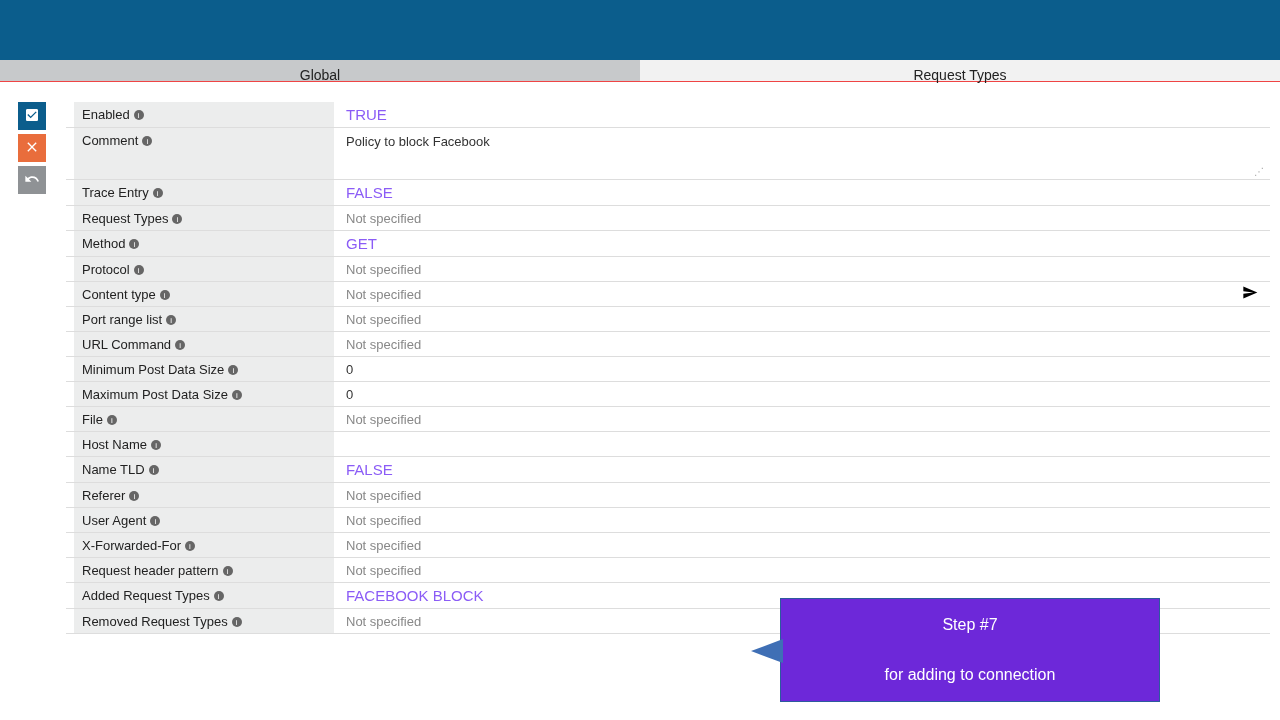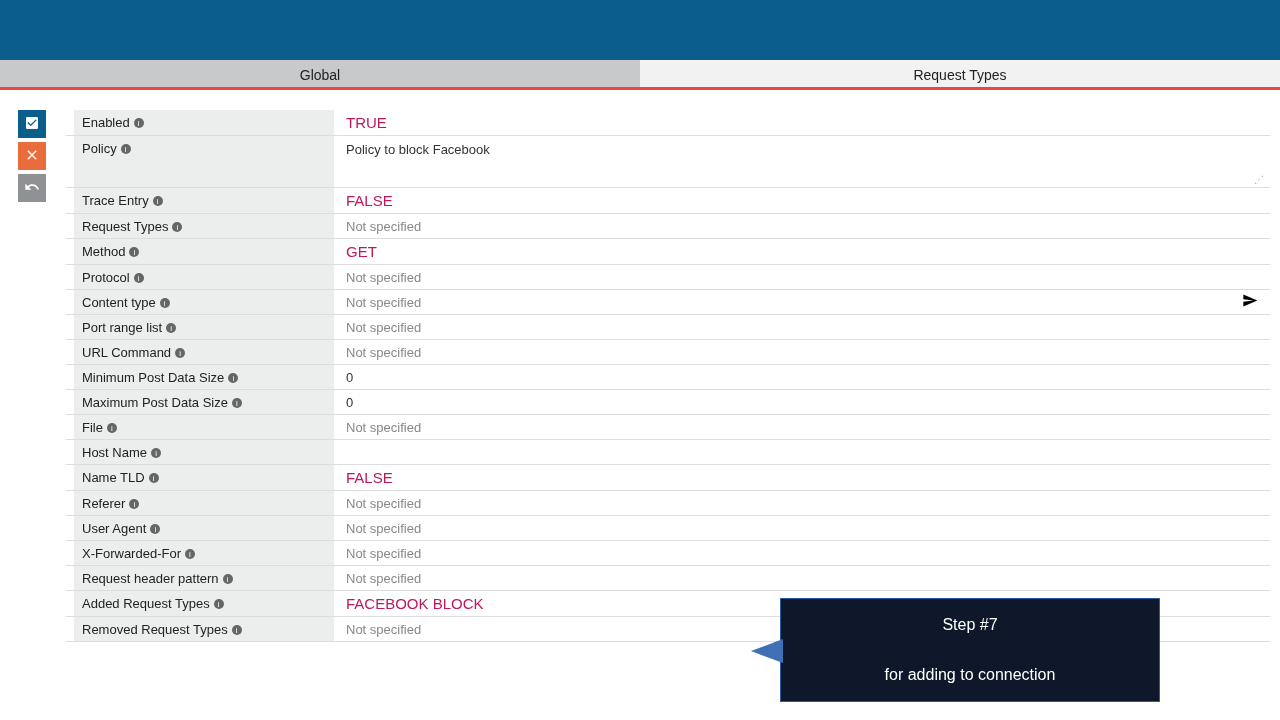--- a/index.html
+++ b/index.html
@@ -1,42 +1,42 @@
 <!DOCTYPE html>
 <html><head>
   <meta charset="utf-8">
   <style>
     * { box-sizing: border-box; margin: 0; padding: 0; }
     body { font-family: 'Segoe UI', Arial, sans-serif; font-size: 13px; color: #333; background: #fff; width: 1280px; height: 720px; overflow: hidden; }
     .banner { background: #0b5d8c; height: 60px; width: 100%; }
-    .tabs { display: flex; height: 30px; border-bottom: 3px solid #ef4444; }
+    .tabs { display: flex; height: 22px; border-bottom: 1px solid #ef4444; }
     .tab { flex: 1; text-align: center; line-height: 30px; font-size: 14px; color: #222; cursor: pointer; }
     .tab.active { background: #c7c9cb; }
     .tab.inactive { background: #f2f2f2; }
     .content { display: flex; padding: 20px 10px 10px 18px; }
     .action-buttons { width: 32px; display: flex; flex-direction: column; gap: 4px; margin-right: 16px; }
     .action-btn { width: 28px; height: 28px; display: flex; align-items: center; justify-content: center; cursor: pointer; }
     .btn-save { background: #0b5d8c; }
     .btn-cancel { background: #e96d3c; }
     .btn-undo { background: #8f9295; }
     .action-btn svg { fill: #fff; width: 16px; height: 16px; }
     .form-table { flex: 1; }
     .form-row { display: flex; border-bottom: 1px solid #ddd; min-height: 24px; align-items: stretch; }
     .form-row.tall { min-height: 52px; }
     .form-label { width: 260px; background: #eceded; padding: 4px 8px; display: flex; align-items: flex-start; gap: 4px; font-size: 13px; color: #222; margin-left: 8px; }
     .form-label .txt { padding-top: 1px; }
     .info-icon { width: 10px; height: 10px; border-radius: 50%; background: #666; color: #fff; font-size: 8px; display: inline-flex; align-items: center; justify-content: center; margin-top: 4px; flex-shrink: 0; }
     .form-value { flex: 1; padding: 4px 12px; display: flex; align-items: center; font-size: 13px; position: relative; }
-    .form-value.dropdown { font-size: 15px; color: #be185d; }
+    .form-value.dropdown { font-size: 15px; color: #8b5cf6; }
     .form-value.muted { color: #888; }
     .form-value.comment { align-items: flex-start; padding-top: 6px; }
     .resize-handle { position: absolute; bottom: 2px; right: 6px; color: #aaa; font-size: 10px; }
     .paper-plane { position: absolute; right: 12px; top: 50%; transform: translateY(-50%); }
     .callout-container { position: absolute; left: 780px; top: 598px; width: 380px; }
-    .callout { position: relative; background: #0f172a; border: 1px solid #2d5a9e; color: #fff; padding: 14px 20px; text-align: center; font-size: 16px; line-height: 1.5; }
+    .callout { position: relative; background: #6d28d9; border: 1px solid #2d5a9e; color: #fff; padding: 14px 20px; text-align: center; font-size: 16px; line-height: 1.5; }
     .callout-arrow { position: absolute; left: -30px; top: 40px; width: 0; height: 0; border-top: 12px solid transparent; border-bottom: 12px solid transparent; border-right: 32px solid #3f6fb5; }
     .callout-title { display: block; margin-bottom: 2px; }
   </style>
 </head>
 <body>
 
 <div class="banner"></div>
 
 <div class="tabs">
   <div class="tab active">Global</div>
@@ -73,21 +73,21 @@
     <div class="form-row">
       <div class="form-label">
           <span class="txt">Enabled</span>
           <span class="info-icon">i</span>
         </div>
       <div class="form-value dropdown">TRUE</div>
     </div>
 
     <div class="form-row tall">
       <div class="form-label">
-          <span class="txt">Policy</span>
+          <span class="txt">Comment</span>
           <span class="info-icon">i</span>
         </div>
       <div class="form-value comment">
           <span>Policy to block Facebook</span>
           <span class="resize-handle">⋰</span>
         </div>
     </div>
 
     <div class="form-row">
       <div class="form-label">

